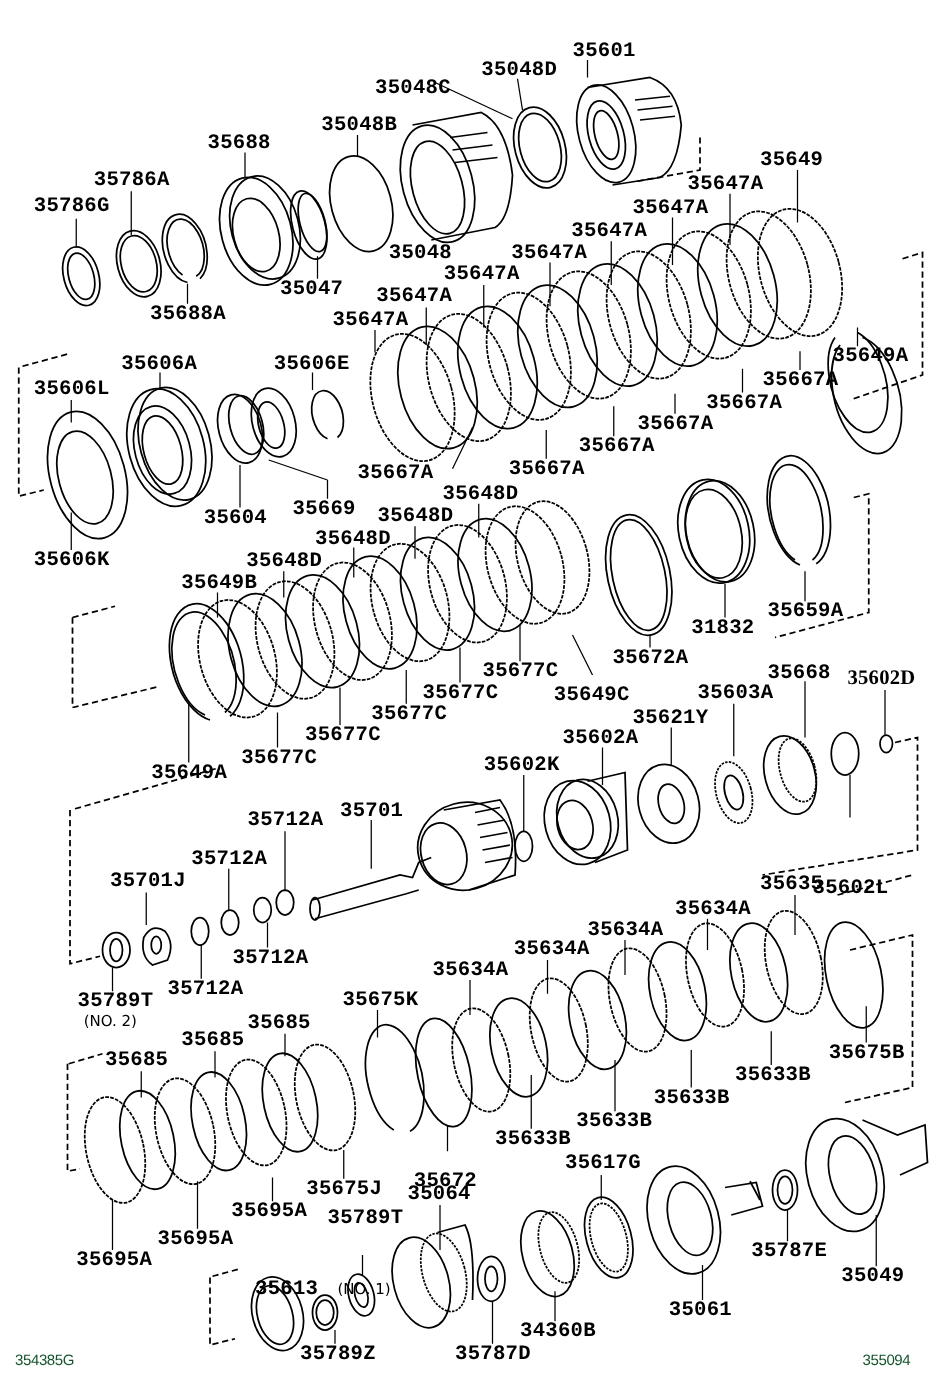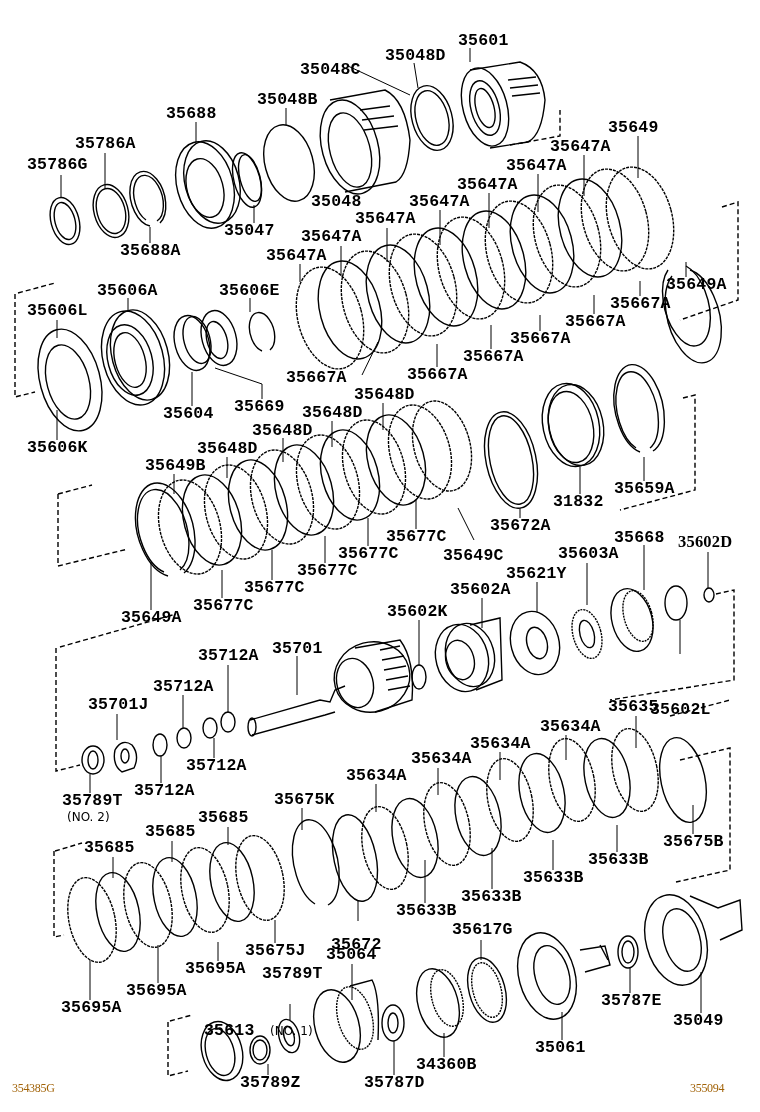--- a/index.html
+++ b/index.html
@@ -1,20 +1,20 @@
 <!DOCTYPE html>
 <html><head>
 <meta charset="utf-8">
 <style>
   html, body { margin: 0; padding: 0; background: #ffffff; }
   body { width: 760px; height: 1112px; position: relative; overflow: hidden; font-family: "DejaVu Sans Mono", monospace; }
   #diagram { position: absolute; left: 0; top: 0; width: 747px; height: 1112px; }
   .lbl { position: absolute; font-family: "Liberation Mono", "DejaVu Sans Mono", monospace; font-weight: bold; font-size: 16.5px; color: #000; line-height: 1; white-space: nowrap; letter-spacing: 0.2px; }
   .sub { position: absolute; font-family: "DejaVu Sans", sans-serif; font-size: 12px; color: #000; line-height: 1; white-space: nowrap; }
-  .code { position: absolute; font-family: Liberation Serif, serif; font-size: 12px; color: #a16207; line-height: 1; letter-spacing: -0.3px; white-space: nowrap; text-align: right; }
+  .code { position: absolute; font-family: Liberation Sans, sans-serif; font-size: 12px; color: #14532d; line-height: 1; letter-spacing: -0.3px; white-space: nowrap; text-align: right; }
 </style>
 </head>
 <body>
 
 <div id="diagram">
   <svg id="art" width="760" height="1112" viewBox="0 0 760 1112" xmlns="http://www.w3.org/2000/svg" fill="none" stroke="#000" stroke-width="1.4">
 
     <g>
         <ellipse cx="65" cy="221" rx="14" ry="24" transform="rotate(-15 65 221)"></ellipse>
         <ellipse cx="65" cy="221" rx="10" ry="19" transform="rotate(-15 65 221)"></ellipse>

